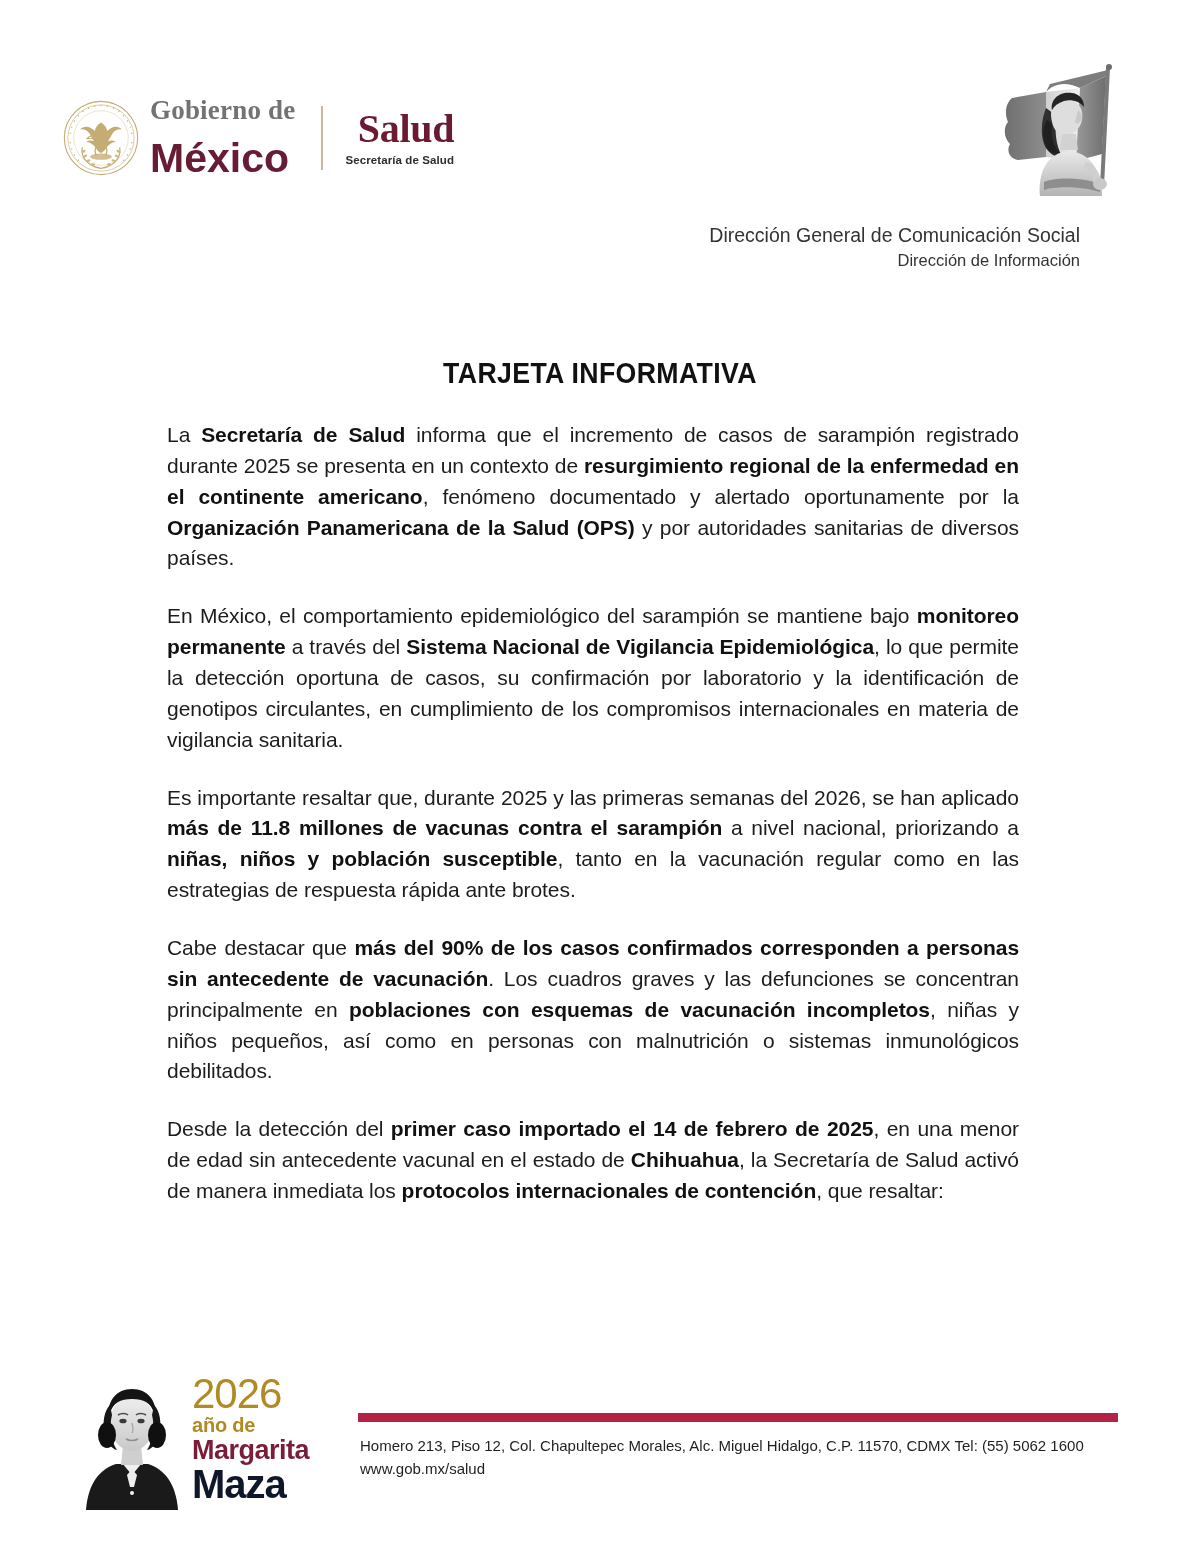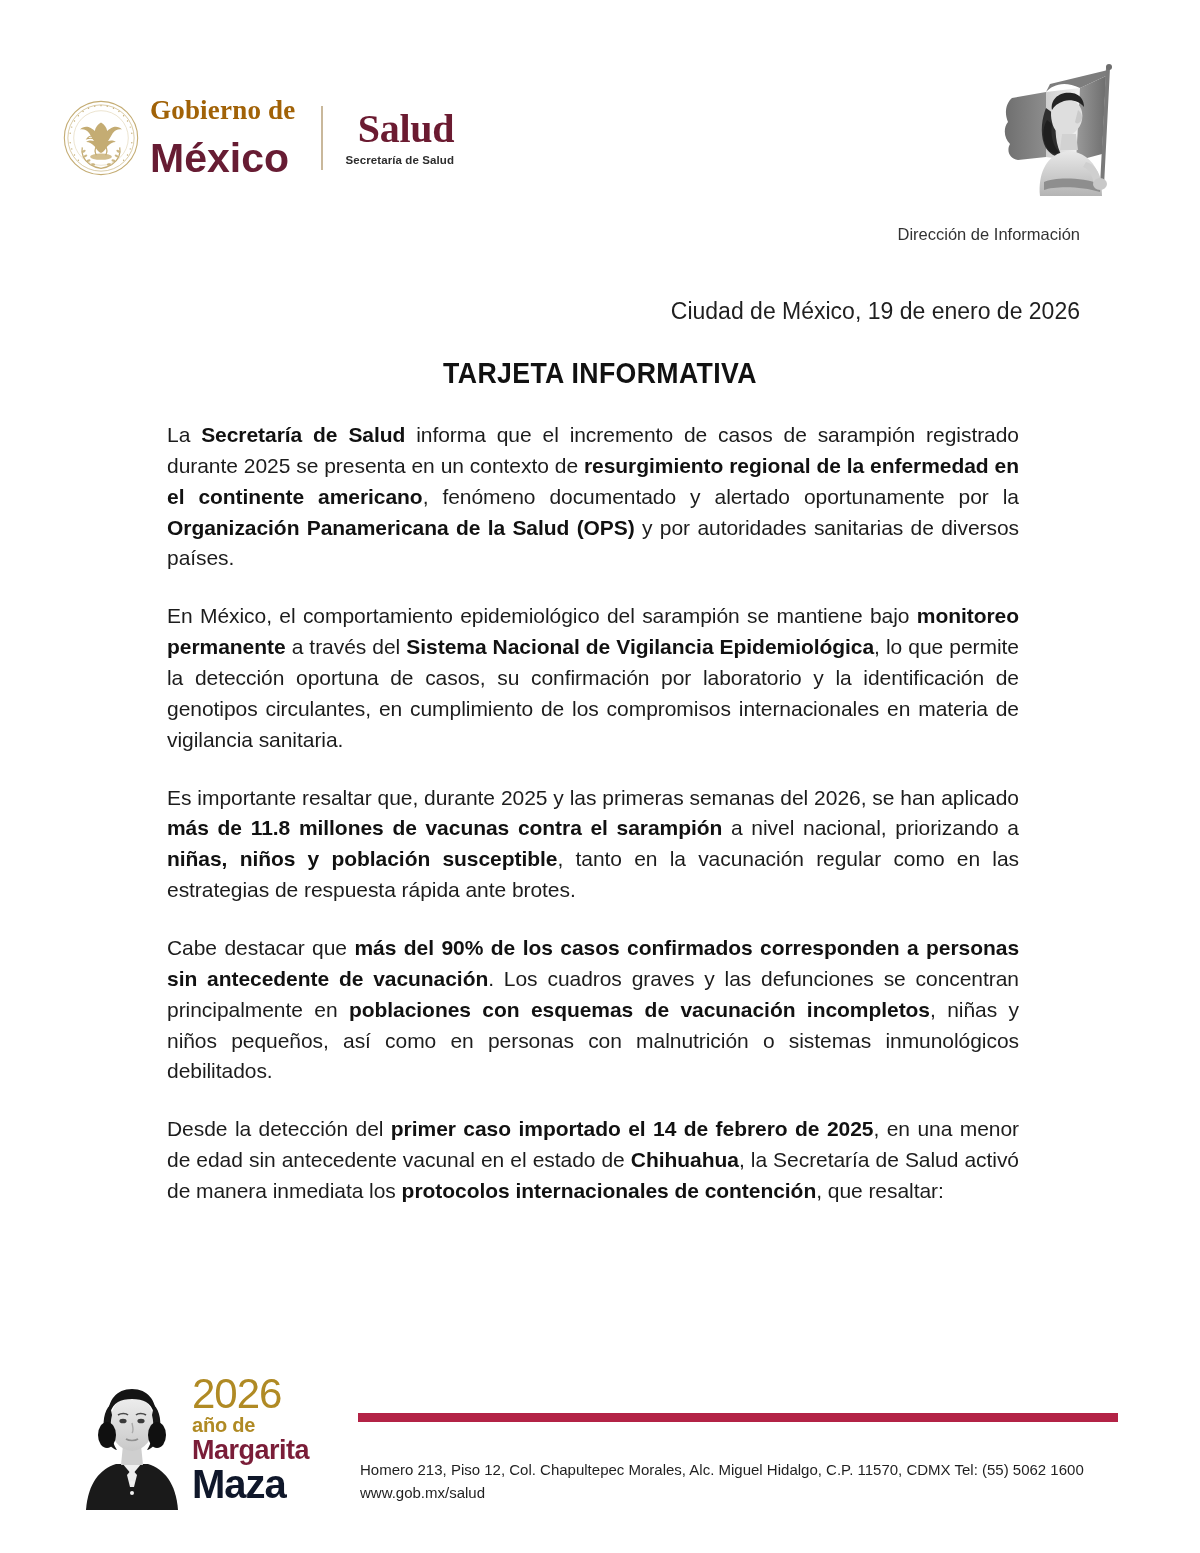--- a/index.html
+++ b/index.html
@@ -43,21 +43,21 @@
     position: relative;
   }
   .brand-text {
     margin-left: 10px;
     line-height: 1;
   }
   .brand-gobierno {
     font-family: "Liberation Serif", serif;
     font-size: 27px;
     font-weight: 700;
-    color: #a16207;
+    color: #737373;
     letter-spacing: .2px;
     display: block;
     line-height: 1.05;
   }
   .brand-mexico {
     font-family: Liberation Sans, sans-serif;
     font-size: 41px;
     font-weight: 700;
     color: #671C33;
     display: block;
@@ -230,21 +230,21 @@
     position: absolute;
     left: 358px;
     top: 63px;
     width: 760px;
     height: 9px;
     background: #B32346;
   }
   .footer-addr {
     position: absolute;
     left: 360px;
-    top: 108px;
+    top: 84px;
     font-size: 15px;
     line-height: 1.55;
     color: #1f1f1f;
   }
   .footer-addr span { display: block; }
 </style>
 </head>
 <body>
 
 <div class="page">
@@ -374,24 +374,24 @@
 
         <path d="M54 124 C64 119 92 119 110 126 L110 134 C92 128 64 128 54 132 Z" fill="#8e8e8e"></path>
 
         <path d="M96 104 C104 106 110 114 111 124 L104 126 C102 117 99 111 93 109 Z" fill="#cfcfcf"></path>
 
         <ellipse cx="110" cy="126" rx="7" ry="6" fill="#c8c8c8"></ellipse>
       </svg>
     </div>
 
     <div class="hdr-lines">
+      <span class="hdr-line1">Dirección General de Comunicación Social</span>
       <span class="hdr-line2">Dirección de Información</span>
     </div>
 
-    <div class="hdr-city">Ciudad de México, 19 de enero de 2026</div>
   </div>
 
   <div class="doc-title">TARJETA INFORMATIVA</div>
 
   <div class="body-copy" id="body-copy">
       <p><span>La </span><b>Secretaría de Salud</b><span> informa que el incremento de casos de sarampión registrado durante 2025 se presenta en un contexto de </span><b>resurgimiento regional de la enfermedad en el continente americano</b><span>, fenómeno documentado y alertado oportunamente por la </span><b>Organización Panamericana de la Salud (OPS)</b><span> y por autoridades sanitarias de diversos países.</span></p>
       <p><span>En México, el comportamiento epidemiológico del sarampión se mantiene bajo </span><b>monitoreo permanente</b><span> a través del </span><b>Sistema Nacional de Vigilancia Epidemiológica</b><span>, lo que permite la detección oportuna de casos, su confirmación por laboratorio y la identificación de genotipos circulantes, en cumplimiento de los compromisos internacionales en materia de vigilancia sanitaria.</span></p>
       <p><span>Es importante resaltar que, durante 2025 y las primeras semanas del 2026, se han aplicado </span><b>más de 11.8 millones de vacunas contra el sarampión</b><span> a nivel nacional, priorizando a </span><b>niñas, niños y población susceptible</b><span>, tanto en la vacunación regular como en las estrategias de respuesta rápida ante brotes.</span></p>
       <p><span>Cabe destacar que </span><b>más del 90% de los casos confirmados corresponden a personas sin antecedente de vacunación</b><span>. Los cuadros graves y las defunciones se concentran principalmente en </span><b>poblaciones con esquemas de vacunación incompletos</b><span>, niñas y niños pequeños, así como en personas con malnutrición o sistemas inmunológicos debilitados.</span></p>
       <p><span>Desde la detección del </span><b>primer caso importado el 14 de febrero de 2025</b><span>, en una menor de edad sin antecedente vacunal en el estado de </span><b>Chihuahua</b><span>, la Secretaría de Salud activó de manera inmediata los </span><b>protocolos internacionales de contención</b><span>, que resaltar:</span></p>

